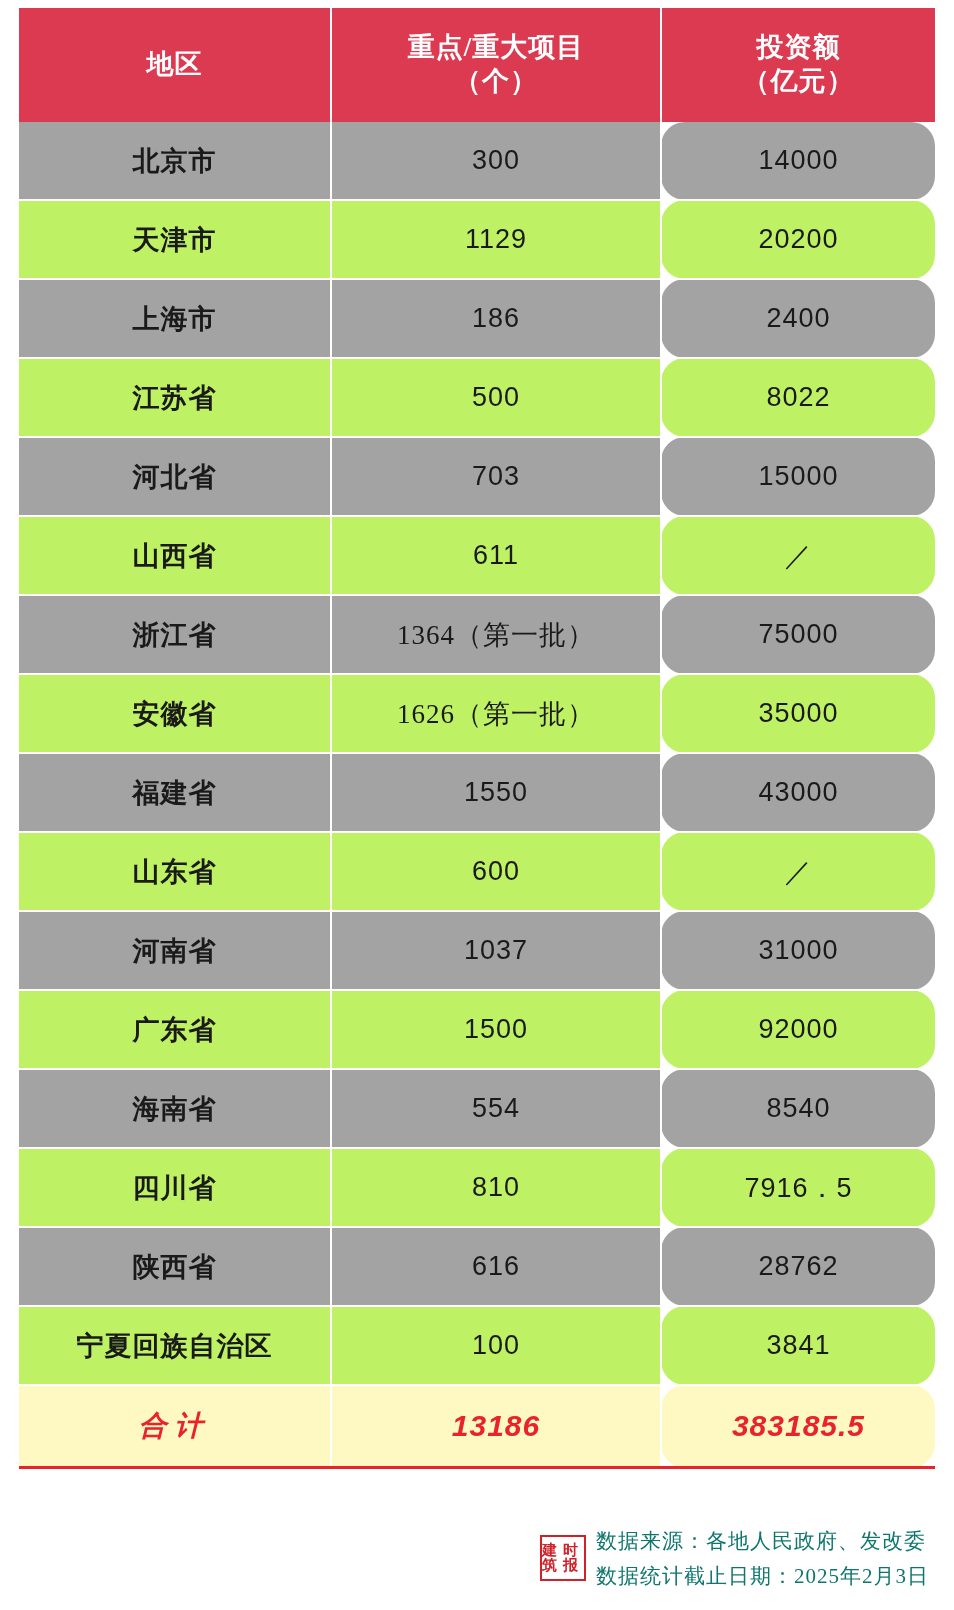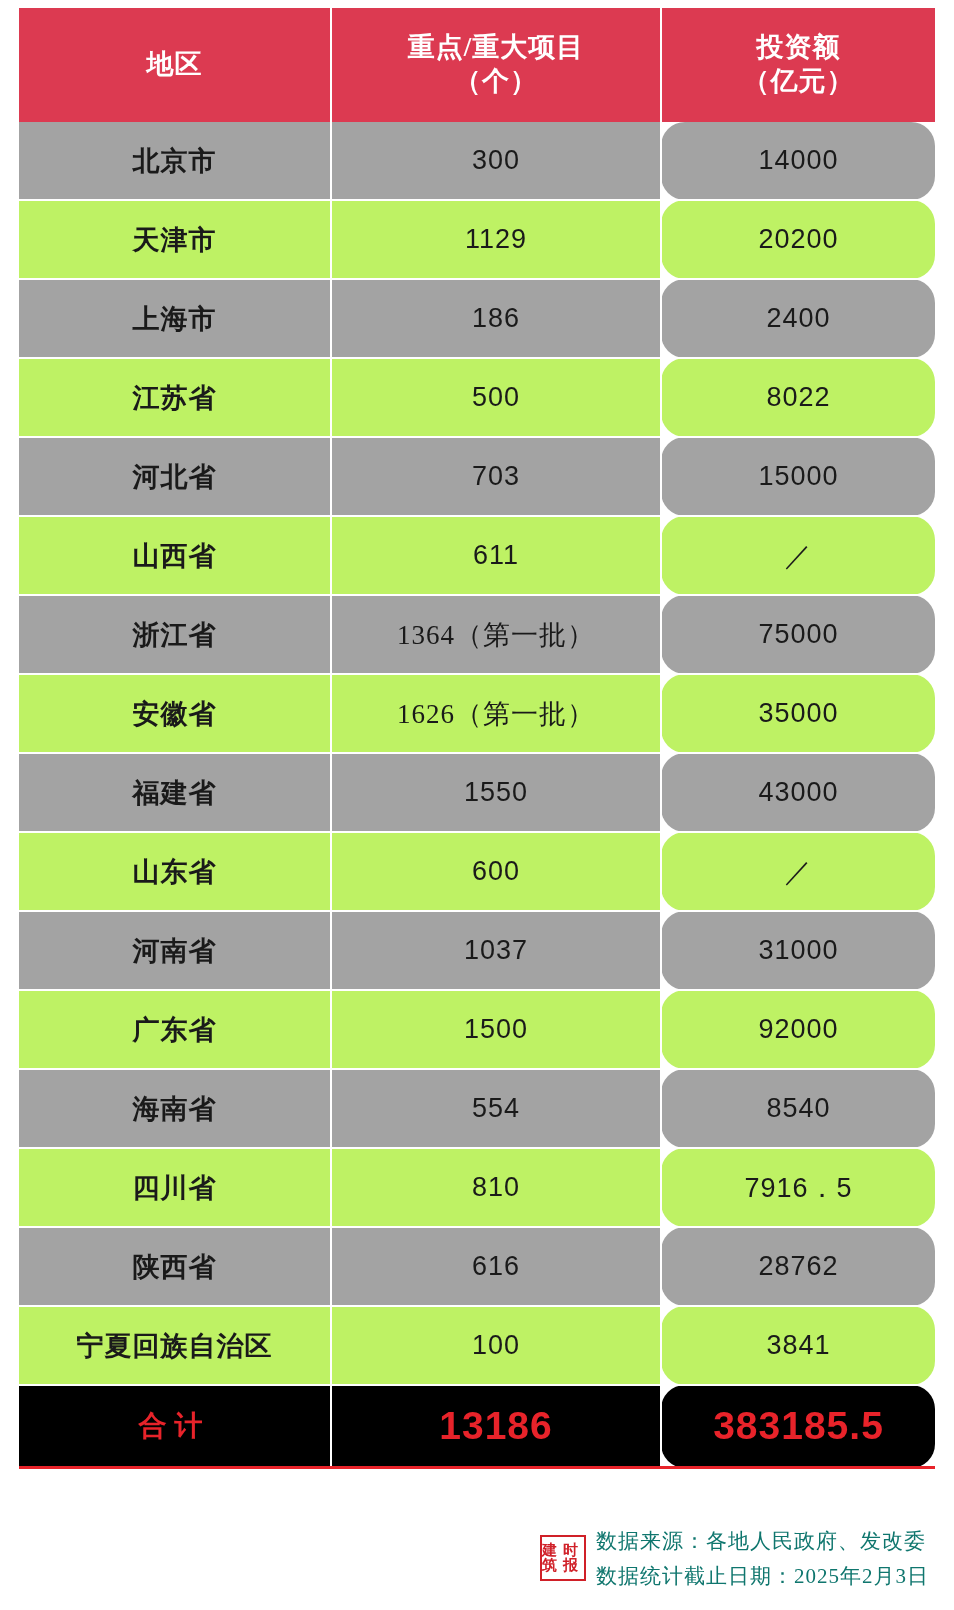--- a/index.html
+++ b/index.html
@@ -67,33 +67,34 @@
     font-family: "Liberation Sans", sans-serif;
     font-size: 26px;
     letter-spacing: 0.5px;
   }
   tbody td.num-cn {
     font-family: "Liberation Serif", serif;
     font-size: 26px;
   }
 
   tbody tr.total td {
-    background: #000000;
+    background: #fef9c3;
     color: #e8232a;
     font-weight: bold;
     border-bottom: 3px solid #e8232a;
     height: 78px;
+    font-style: italic;
   }
   tbody tr.total td.region {
     letter-spacing: 8px;
     font-size: 28px;
   }
   tbody tr.total td.num {
     font-family: "Liberation Sans", sans-serif;
-    font-size: 39px;
+    font-size: 30px;
     letter-spacing: 1px;
   }
 
   .footer {
     position: absolute;
     left: 19px;
     right: 19px;
     bottom: 12px;
     height: 96px;
     display: flex;

